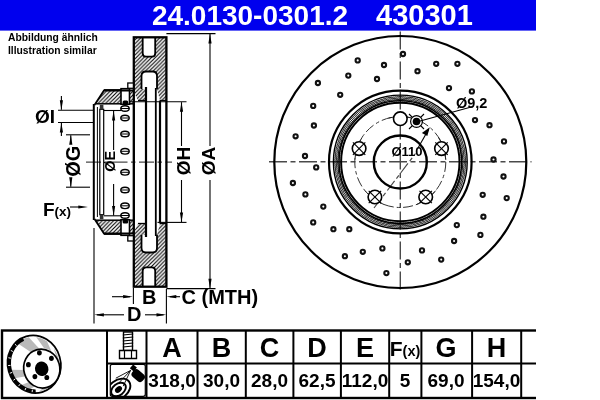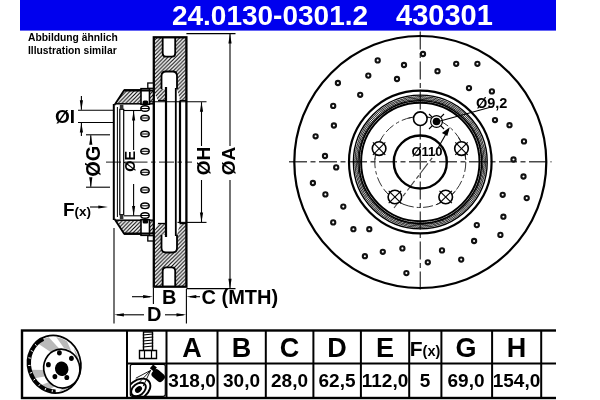--- a/index.html
+++ b/index.html
@@ -1,16 +1,16 @@
 <!DOCTYPE html>
 <html><head>
 <meta charset="utf-8">
 <style>
 html,body{margin:0;padding:0;background:#fff;}
-#page{position:relative;width:536px;height:400px;overflow:hidden;font-family:"Liberation Sans", sans-serif;padding-left:20px;}
+#page{position:relative;width:536px;height:400px;overflow:hidden;font-family:"Liberation Sans", sans-serif;}
 </style>
 </head>
 <body>
 <div id="page">
 <svg width="600" height="400" viewBox="0 0 600 400" font-family="Liberation Sans, sans-serif">
 <defs>
 <pattern id="hat" patternUnits="userSpaceOnUse" width="3.8" height="3.8">
   <path d="M-1,4.8 L4.8,-1 M2.8,4.8 L8.6,-1 M-4.8,4.8 L1,-1" stroke="#000" stroke-width="1.12" fill="none"></path>
 </pattern>
 <pattern id="fine" patternUnits="userSpaceOnUse" width="2" height="2">

